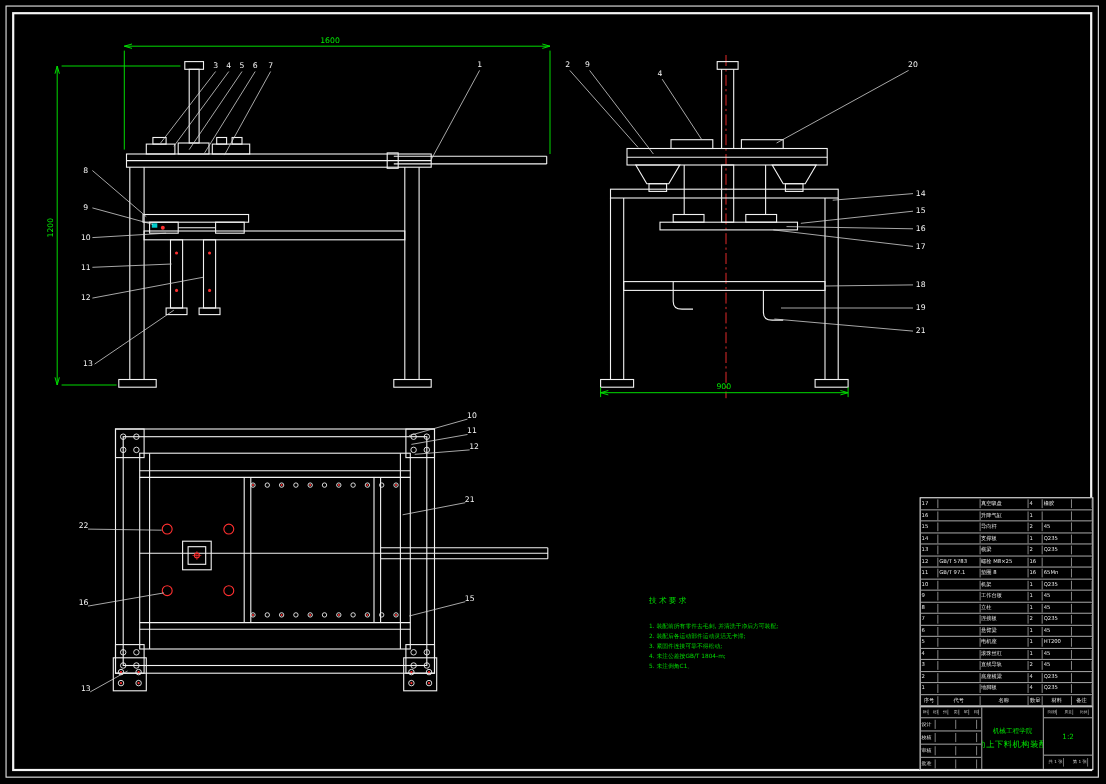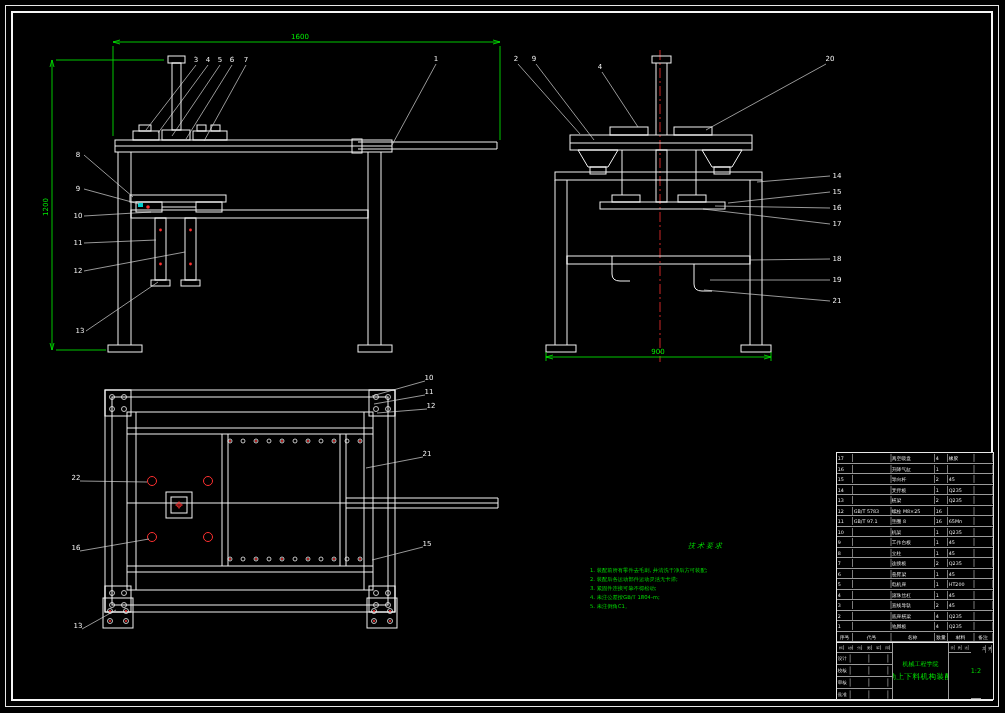--- a/index.html
+++ b/index.html
@@ -16,21 +16,21 @@
   .w{stroke:#f2f2f2;fill:none;stroke-width:1;}
   .wt{stroke:#d8d8d8;fill:none;stroke-width:0.7;}
   .g{stroke:#00dd00;fill:none;stroke-width:0.9;}
   .r{stroke:#ff3030;fill:none;stroke-width:1;}
   .rf{fill:#ff3030;stroke:none;}
   .cy{fill:#00cccc;stroke:none;}
   text.b{fill:#f5f5f5;font-size:7px;text-anchor:middle;font-family:"DejaVu Sans",sans-serif;}
   text.dim{fill:#00ee00;font-size:7px;text-anchor:middle;font-family:"DejaVu Sans",sans-serif;}
 
   .notes{position:absolute;left:590px;top:541px;width:134px;color:#00dd00;}
-  .notes-title{font-size:7px;text-align:right;margin-bottom:15px;letter-spacing:2px;font-style:italic;}
+  .notes-title{font-size:7px;text-align:left;margin-bottom:15px;letter-spacing:2px;}
   .note-line{font-size:6px;line-height:9px;white-space:nowrap;transform:scale(.88);transform-origin:left top;}
 
   .titleblock{position:absolute;left:836px;top:452px;width:158px;height:248px;
        border:1px solid #e8e8e8;box-sizing:border-box;background:#000;}
   .bom{position:absolute;top:0;left:0;right:0;}
   .bom-row{display:grid;grid-template-columns:16px 38px 44px 13px 26px 1fr;
        height:10.5px;box-sizing:border-box;border-bottom:1px solid #9a9a9a;}
   .c{font-size:6px;transform:scale(.8);transform-origin:left center;line-height:9.5px;color:#e6e6e6;
        border-right:1px solid #9a9a9a;padding-left:1px;overflow:hidden;white-space:nowrap;box-sizing:border-box;width:125%;}
   .bom-head .c{text-align:center;padding-left:0;}
@@ -39,21 +39,21 @@
   .tb-left{border-right:1px solid #9a9a9a;display:flex;flex-direction:column;overflow:hidden;}
   .tb-rev{display:grid;grid-template-columns:repeat(6,1fr);height:9px;border-bottom:1px solid #9a9a9a;}
   .rev-c{font-size:6px;transform:scale(.55);transform-origin:center;color:#cfcfcf;line-height:9px;text-align:center;
        border-right:1px solid #9a9a9a;overflow:hidden;white-space:nowrap;}
   .sign-row{display:grid;grid-template-columns:18px 1fr 1fr;flex:1;border-bottom:1px solid #9a9a9a;overflow:hidden;}
   .sign-c{font-size:6px;transform:scale(.75);transform-origin:left center;color:#e0e0e0;
        border-right:1px solid #9a9a9a;line-height:11px;padding-left:1px;white-space:nowrap;}
   .tb-mid{border-right:1px solid #9a9a9a;display:flex;flex-direction:column;align-items:center;justify-content:center;gap:3px;overflow:hidden;}
   .tb-school{font-size:6px;color:#00dd00;white-space:nowrap;}
   .tb-title{font-size:7.5px;color:#00e400;letter-spacing:.5px;text-align:center;white-space:nowrap;}
-  .tb-right{display:flex;flex-direction:row;overflow:hidden;}
+  .tb-right{display:flex;flex-direction:column;overflow:hidden;}
   .tb-r-head{display:grid;grid-template-columns:1fr 1fr 1fr;height:9px;border-bottom:1px solid #9a9a9a;}
   .tb-r-head span{font-size:6px;transform:scale(.55);transform-origin:center;color:#cfcfcf;text-align:center;line-height:9px;
        border-right:1px solid #9a9a9a;overflow:hidden;white-space:nowrap;}
   .tb-r-scale{flex:1;display:flex;align-items:center;justify-content:center;font-size:6.5px;color:#00dd00;border-bottom:1px solid #9a9a9a;}
   .tb-r-sheets{display:grid;grid-template-columns:1fr 1fr;height:12px;}
   .tb-r-sheets span{font-size:6px;transform:scale(.65);transform-origin:center;color:#cfcfcf;text-align:center;line-height:12px;
        border-right:1px solid #9a9a9a;overflow:hidden;white-space:nowrap;}
 </style>
 </head>
 <body>

